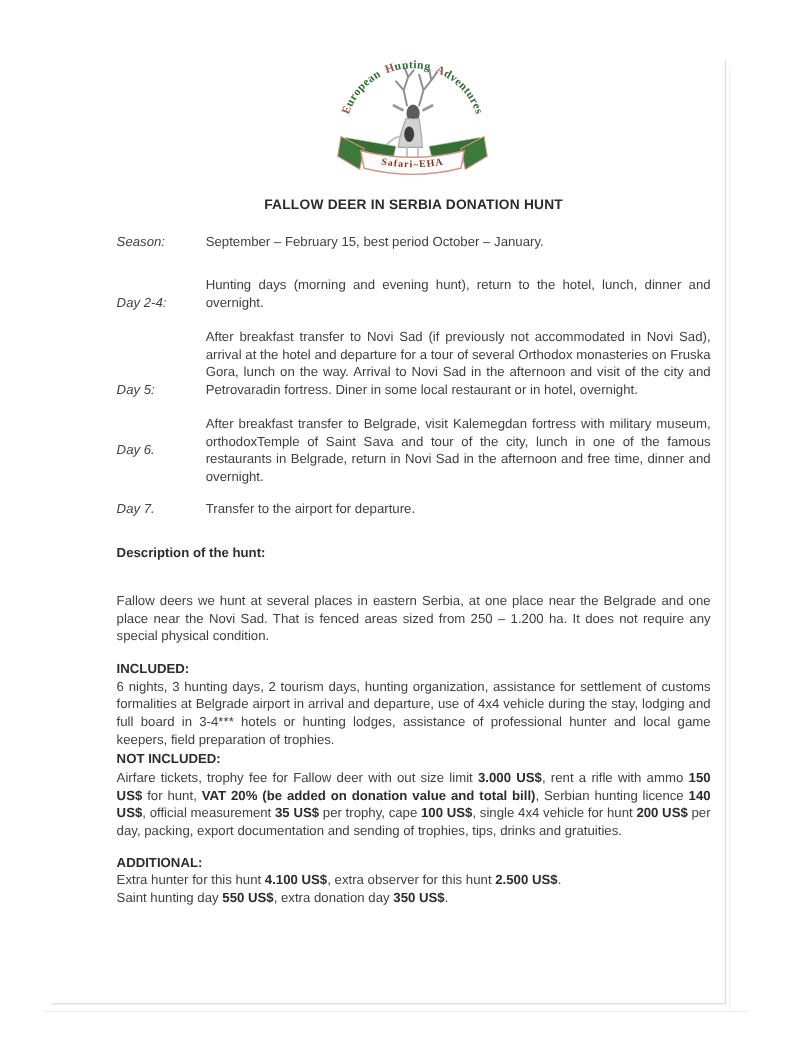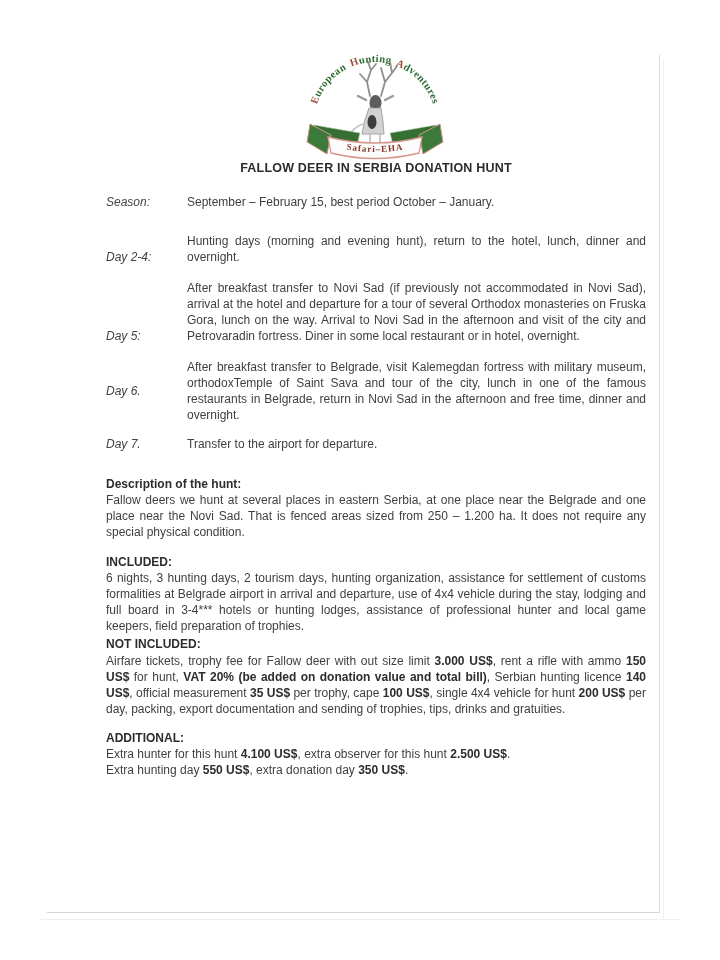--- a/index.html
+++ b/index.html
@@ -11,42 +11,42 @@
   .page{position:absolute;inset:0;background:#ffffff;}
   
   .scan-right{position:absolute;left:659px;top:55px;width:1px;height:858px;background:#dcdcdc;}
   .scan-right2{position:absolute;left:663px;top:60px;width:1px;height:858px;background:#f0f0f0;}
   .scan-bottom{position:absolute;left:47px;top:912px;width:613px;height:1px;background:#d6d6d6;}
   .scan-bottom2{position:absolute;left:40px;top:919px;width:640px;height:1px;background:#efefef;}
 
   .logo{position:absolute;left:300px;top:46px;width:150px;height:114px;}
 
   .content{
-    position:absolute;left:106px;top:160px;width:540px;
+    position:absolute;left:106px;top:178px;width:540px;
     font-size:12px;line-height:16px;color:#3f3f3f;
   }
   .title{
     margin:0 0 18px 0;font-size:12.5px;line-height:16px;font-weight:bold;
     text-align:center;color:#2b2b2b;letter-spacing:.2px;
   }
   .row{display:flex;}
   .row .lbl{flex:0 0 81px;font-style:italic;color:#424242;}
   .row .txt{flex:1;text-align:justify;}
   .row .txt.single{text-align:left;}
   .mb-season{margin-bottom:23px;}
   .mb-day1{margin-bottom:16px;}
   .mb-day24{margin-bottom:15px;align-items:flex-end;}
   .mb-day5{margin-bottom:15px;align-items:flex-end;}
   .mb-day6{margin-bottom:13px;align-items:center;}
   .mb-day7{margin-bottom:24px;}
   h2{
     margin:0;font-size:12px;line-height:16px;font-weight:bold;color:#2d2d2d;
   }
   p{margin:0;text-align:justify;}
-  .desc-h{margin-bottom:0;}
+  .desc-h{margin-bottom:28px;}
   .desc-b{margin-bottom:14px;}
   .price-row{margin-bottom:12px;}
   .inc-h{margin-bottom:0;}
   .inc-b{margin-bottom:2px;}
   .ninc-h{margin-bottom:1px;}
   .ninc-b{margin-bottom:13px;}
   .add-h{margin-bottom:0;}
   .add-line{text-align:left;}
   .b{font-weight:bold;color:#2d2d2d;}
 </style>
@@ -135,21 +135,21 @@
 
 
     <h2 class="inc-h">INCLUDED:</h2>
     <p class="inc-b">6 nights, 3 hunting days, 2 tourism days, hunting organization, assistance for settlement of customs formalities at Belgrade airport in arrival and departure, use of 4x4 vehicle during the stay, lodging and full board in 3-4*** hotels or hunting lodges, assistance of professional hunter and local game keepers, field preparation of trophies.</p>
 
     <h2 class="ninc-h">NOT INCLUDED:</h2>
     <p class="ninc-b"><span>Airfare tickets, trophy fee for Fallow deer with out size limit </span><span class="b">3.000 US$</span><span>, rent a rifle with ammo </span><span class="b">150 US$</span><span> for hunt, </span><span class="b">VAT 20% (be added on donation value and total bill)</span><span>, Serbian hunting licence </span><span class="b">140 US$</span><span>, official measurement </span><span class="b">35 US$</span><span> per trophy, cape </span><span class="b">100 US$</span><span>, single 4x4 vehicle for hunt </span><span class="b">200 US$</span><span> per day, packing, export documentation and sending of trophies, tips, drinks and gratuities.</span></p>
 
     <h2 class="add-h">ADDITIONAL:</h2>
     <p class="add-line"><span>Extra hunter for this hunt </span><span class="b">4.100 US$</span><span>, extra observer for this hunt </span><span class="b">2.500 US$</span><span>.</span></p>
-    <p class="add-line"><span>Extra hunting day </span><span class="b">550 US$</span><span>, extra donation day </span><span class="b">350 US$</span><span>.</span></p>
+    <p class="add-line"><span>Saint hunting day </span><span class="b">550 US$</span><span>, extra donation day </span><span class="b">350 US$</span><span>.</span></p>
 
   </div>
 
   <div class="scan-right"></div>
   <div class="scan-right2"></div>
   <div class="scan-bottom"></div>
   <div class="scan-bottom2"></div>
 
 </div>
 

